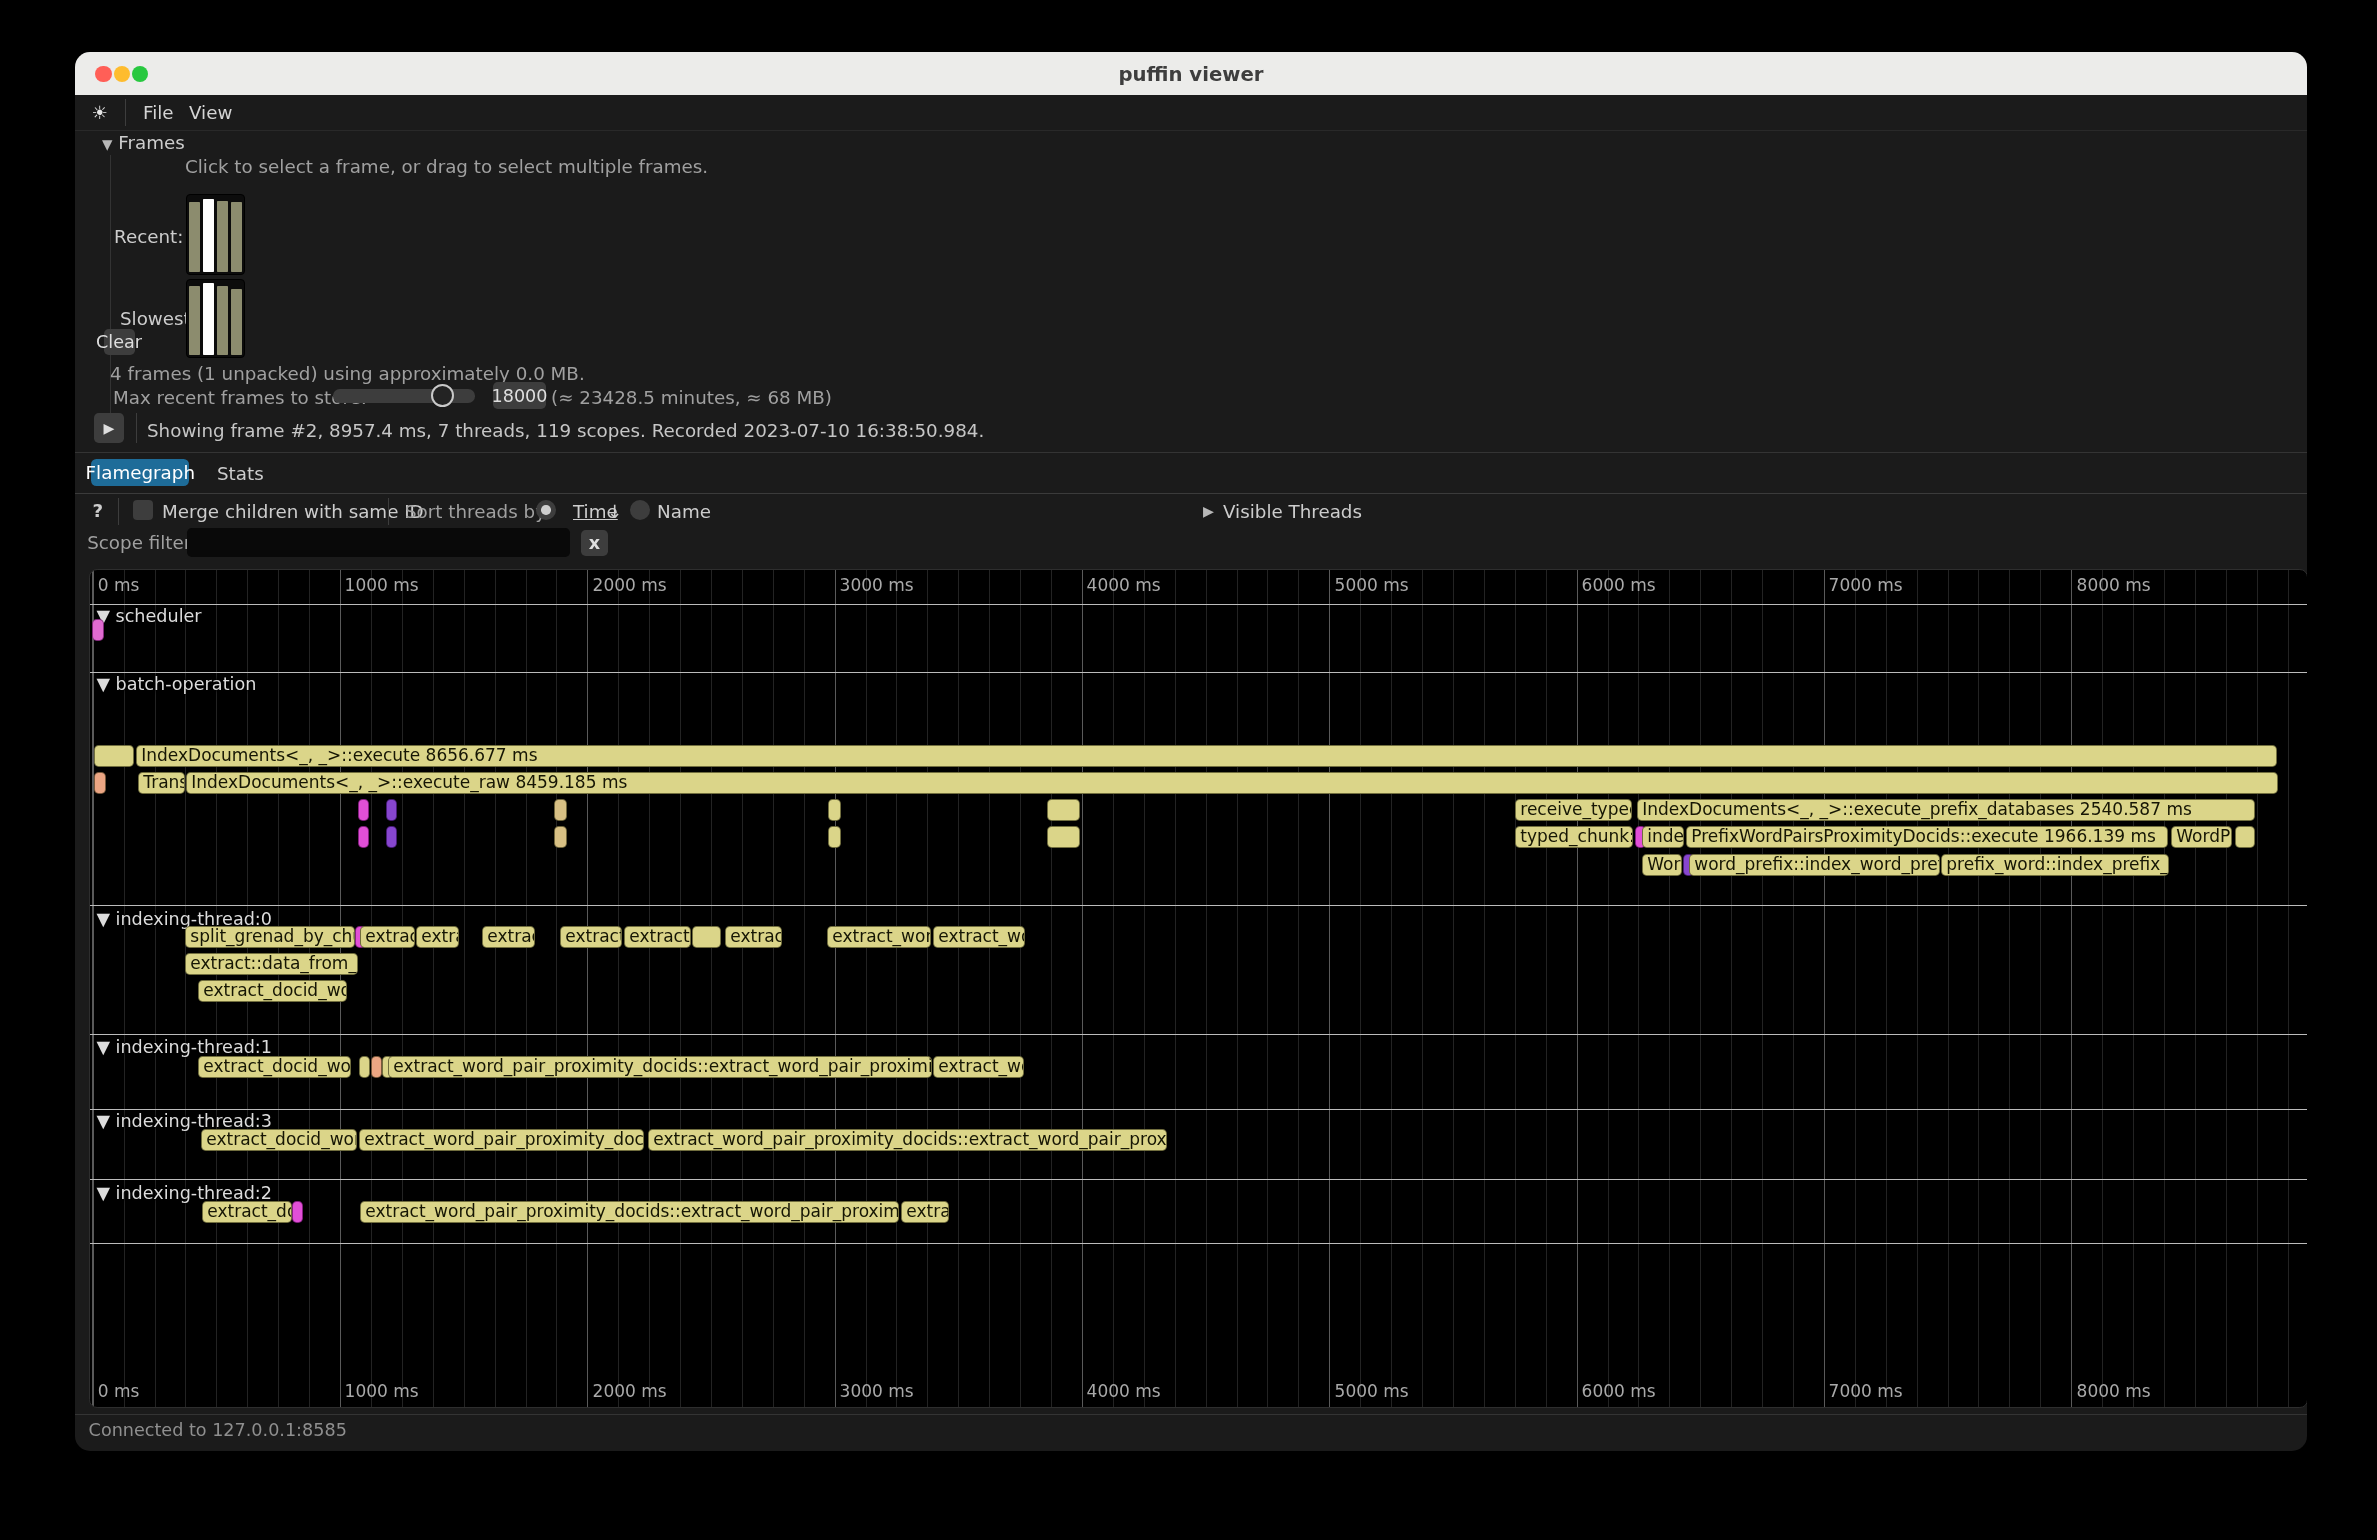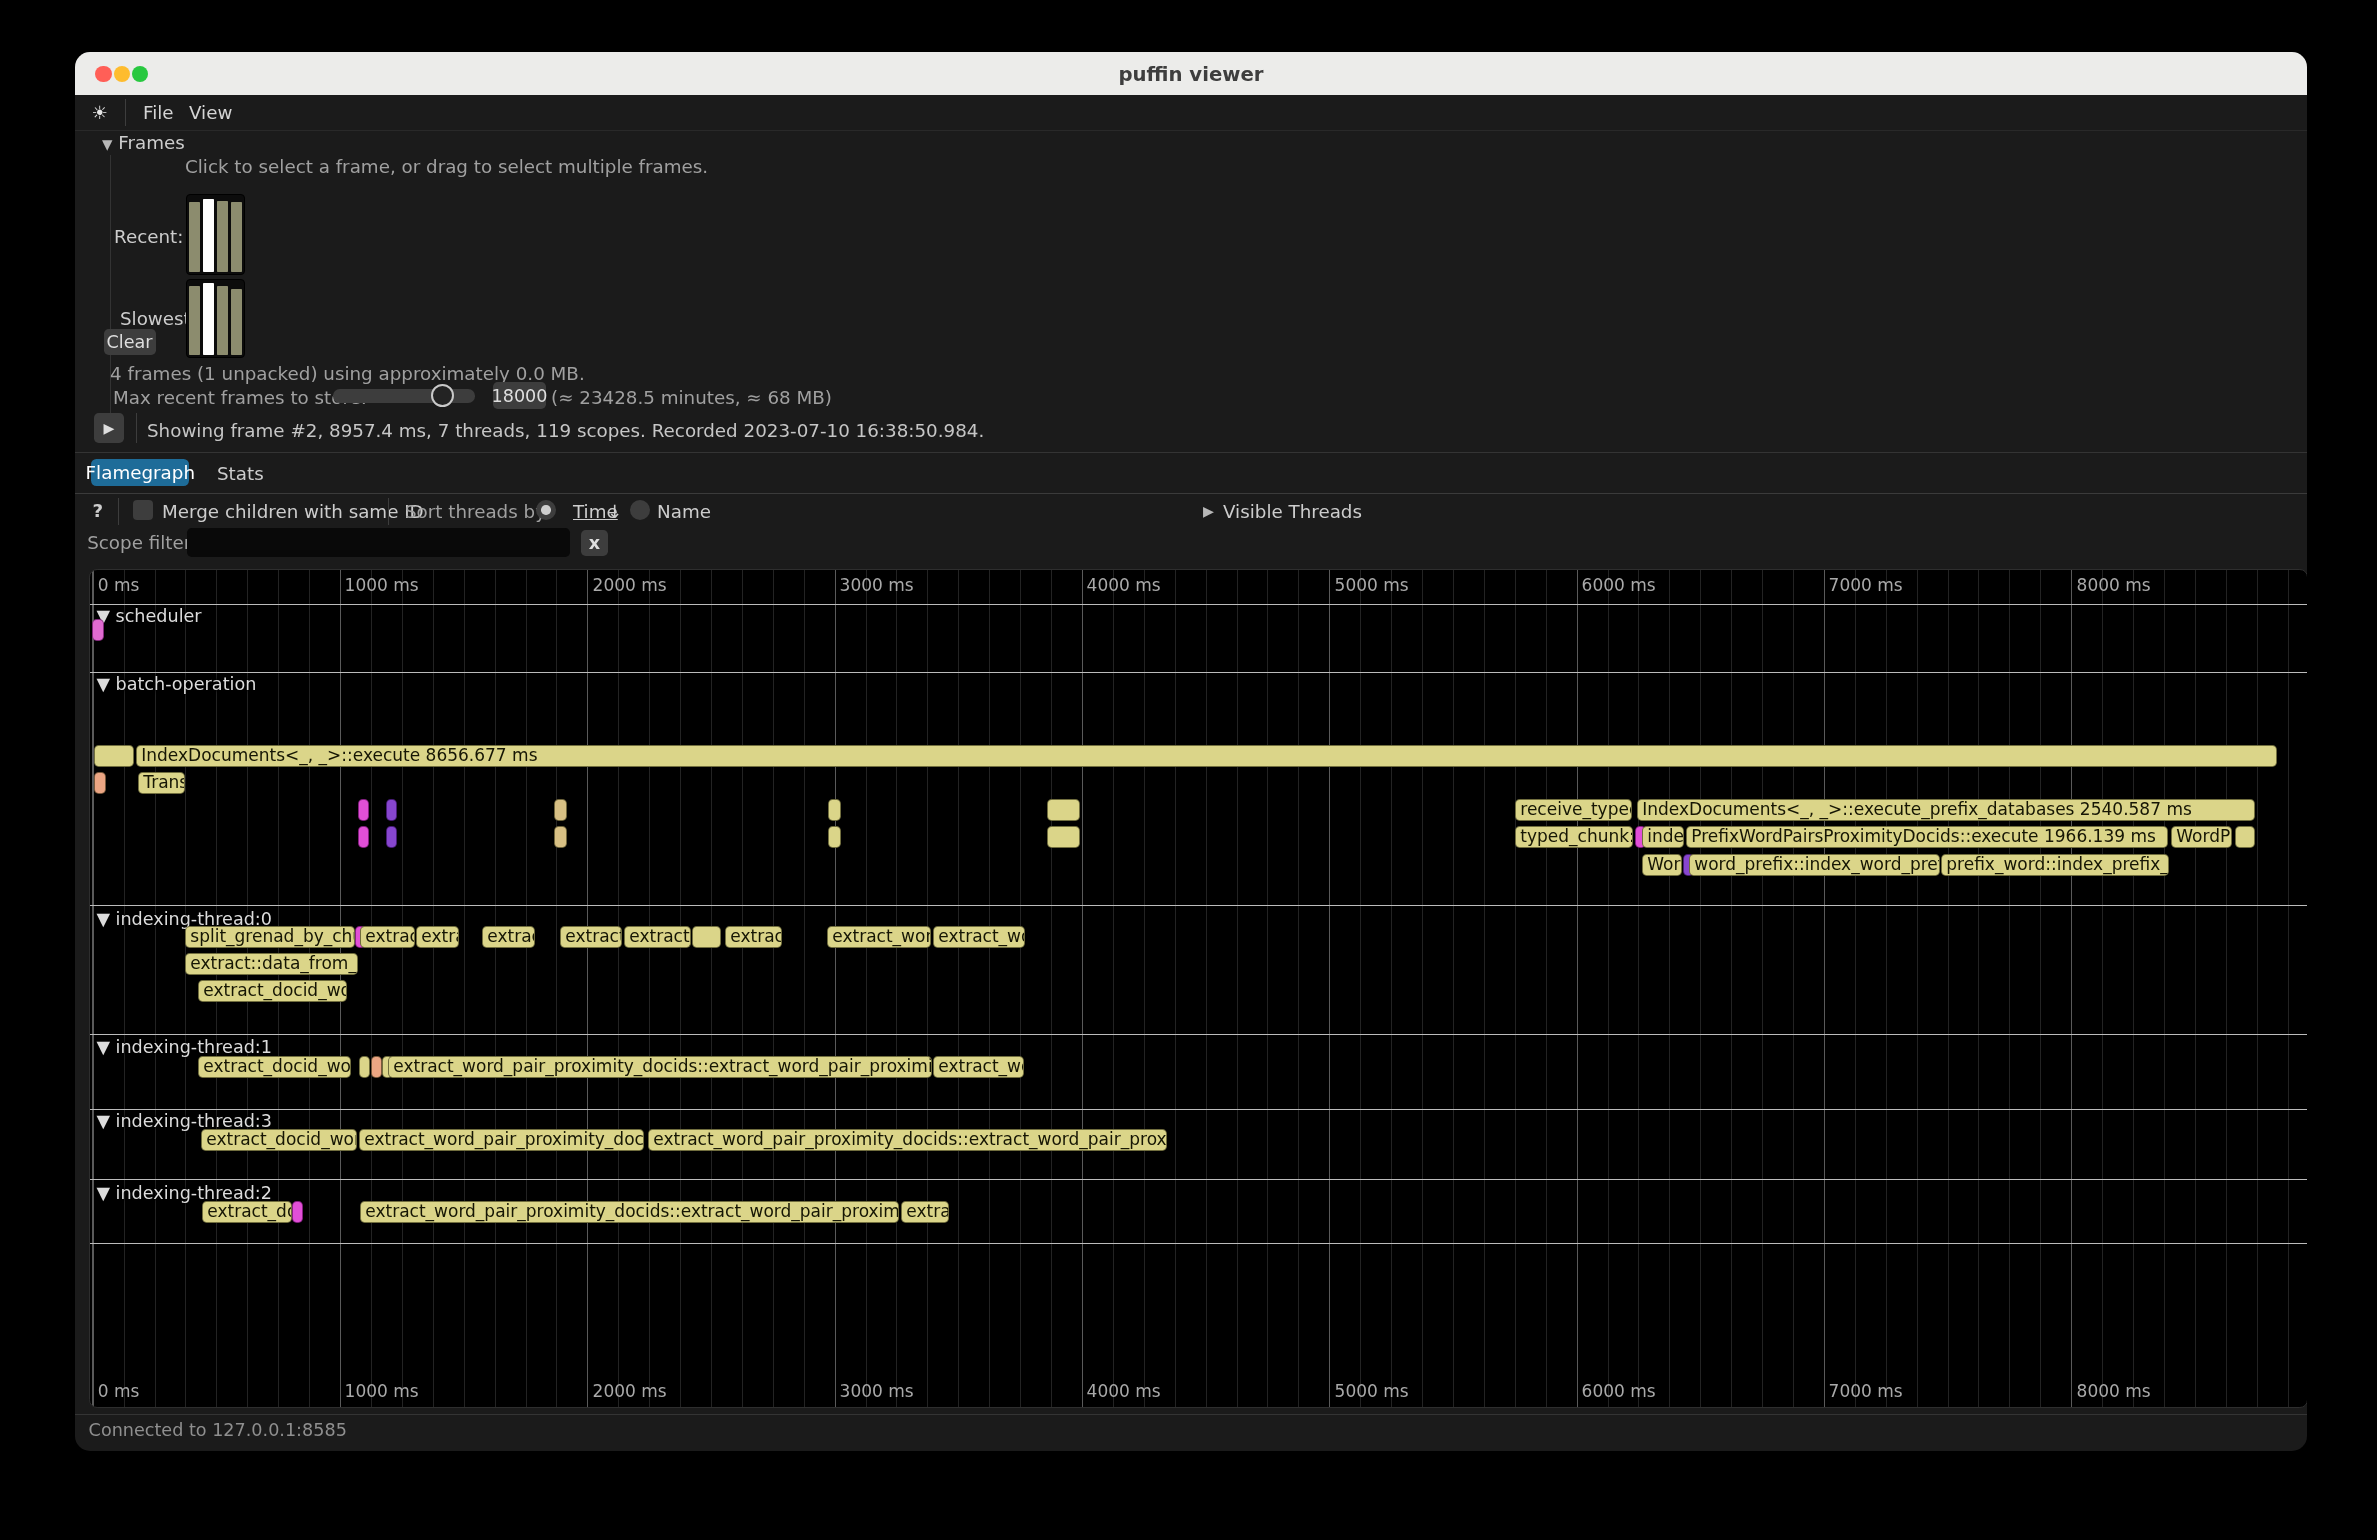--- a/index.html
+++ b/index.html
@@ -92,21 +92,21 @@
       </div>
 
     <div class="txt" style="left:35px;top:256px;margin-left:10px;">Slowest:</div>
     <div class="thumb" style="left:111px;top:227px;height:79px;">
         <div class="tbar" style="background: rgb(140, 140, 110); height: 94%;"></div>
         <div class="tbar" style="background: rgb(255, 255, 255); height: 98%;"></div>
         <div class="tbar" style="background: rgb(140, 140, 110); height: 95%;"></div>
         <div class="tbar" style="background: rgb(140, 140, 110); height: 90%;"></div>
       </div>
 
-    <div class="btn" style="left:28.5px;top:277px;width:52px;height:26px;text-align:center;">Clear</div>
+    <div class="btn" style="left:28.5px;top:277px;width:31px;height:26px;text-align:center;">Clear</div>
     <div class="txt dim" style="left:35px;top:311px;">4 frames (1 unpacked) using approximately 0.0 MB.</div>
 
     <div class="txt dim" style="left:38px;top:335px;">Max recent frames to store:</div>
     <div class="slider-track" style="left:258px;top:337px;width:142px;height:13.6px;"></div>
     <div class="slider-handle" style="left:356px;top:332px;"></div>
     <div class="btn" style="left:418px;top:330px;width:53px;height:27px;">18000</div>
     <div class="txt dim" style="left:476px;top:335px;">(≈ 23428.5 minutes, ≈ 68 MB)</div>
 
     <div class="btn" style="left:19px;top:361px;width:30px;height:30px;font-size:14.2px;">▶</div>
     <div class="vsep" style="left:61px;top:361px;height:30px;"></div>
@@ -230,20 +230,21 @@
         <div class="ticklabel" style="left: 1987px; top: 811px;">8000 ms</div>
         <div class="sep" style="top: 34px;"></div>
         <div class="thread-header" style="top: 36px;">▼ scheduler</div>
         <div class="bar pink" style="left: 2.7px; top: 49px; width: 3px;"></div>
         <div class="sep" style="top: 102px;"></div>
         <div class="thread-header" style="top: 104px;">▼ batch-operation</div>
         <div class="bar " style="left: 4.7px; top: 175px; width: 40px;"></div>
         <div class="bar " style="left: 46px; top: 175px; width: 2141px;">IndexDocuments&lt;_, _&gt;::execute 8656.677 ms</div>
         <div class="bar salmon" style="left: 4.7px; top: 202px; width: 8px;"></div>
         <div class="bar " style="left: 48px; top: 202px; width: 47px;">Trans</div>
+        <div class="bar " style="left: 96px; top: 202px; width: 2092px;">IndexDocuments&lt;_, _&gt;::execute_raw 8459.185 ms</div>
         <div class="bar magenta" style="left: 268px; top: 229px; width: 6px;"></div>
         <div class="bar purple" style="left: 296px; top: 229px; width: 5px;"></div>
         <div class="bar tan" style="left: 464px; top: 229px; width: 13px;"></div>
         <div class="bar " style="left: 738px; top: 229px; width: 13px;"></div>
         <div class="bar " style="left: 957px; top: 229px; width: 33px;"></div>
         <div class="bar " style="left: 1425px; top: 229px; width: 117px;">receive_typed_</div>
         <div class="bar " style="left: 1547px; top: 229px; width: 618px;">IndexDocuments&lt;_, _&gt;::execute_prefix_databases 2540.587 ms</div>
         <div class="bar magenta" style="left: 268px; top: 256px; width: 6px;"></div>
         <div class="bar purple" style="left: 296px; top: 256px; width: 5px;"></div>
         <div class="bar tan" style="left: 464px; top: 256px; width: 13px;"></div>

